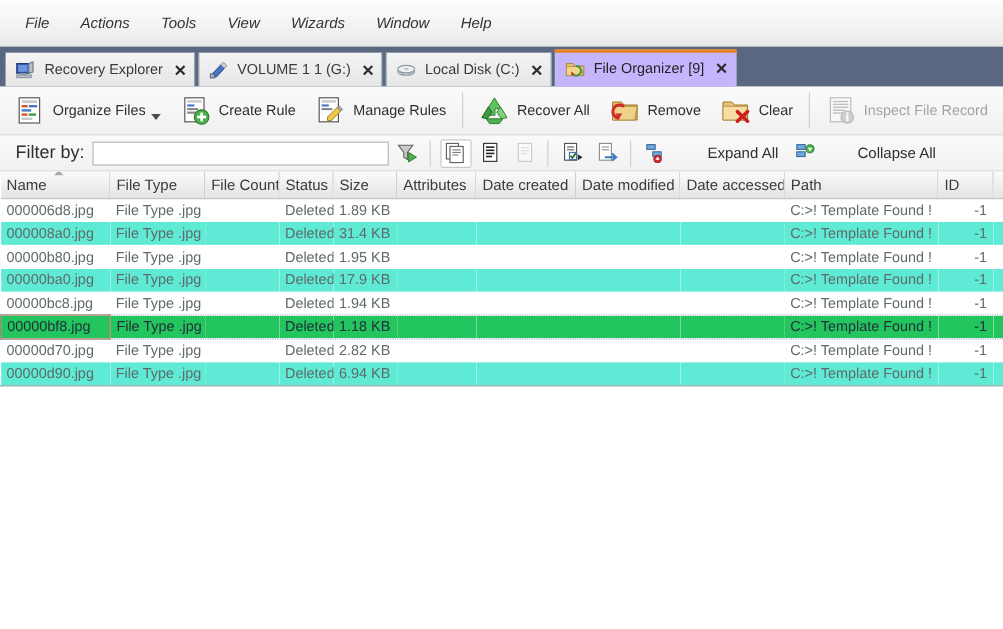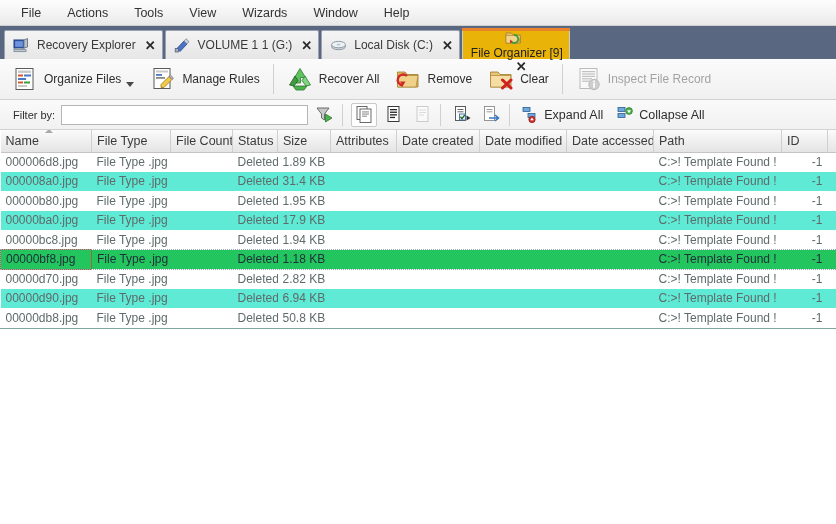--- a/index.html
+++ b/index.html
@@ -7,26 +7,27 @@
     width: 836px; height: 524px;
     font-family: "Liberation Sans", sans-serif;
     font-size: 12px;
     background: #ffffff;
     overflow: hidden;
     -webkit-font-smoothing: antialiased;
   }
 
   
   .menubar {
-    height: 26px;
+    height: 39px;
     background: linear-gradient(to bottom, #fdfdfd 0%, #f2f2f2 60%, #e9e9e9 100%);
     border-bottom: 1px solid #cfcfcf;
     display: flex;
     align-items: center;
     padding-left: 8px;
+    font-style: italic;
   }
   .menu-item {
     padding: 4px 13px;
     font-size: 12.5px;
     color: #333;
     cursor: default;
     border-radius: 2px;
   }
 
   
@@ -48,25 +49,24 @@
     border-bottom: none;
     margin-right: 2px;
     font-size: 12px;
     color: #3a3a3a;
     cursor: default;
     position: relative;
     border-top-left-radius: 2px;
     border-top-right-radius: 2px;
   }
   .tab.active {
-    background: #eab308;
+    background: #c4b5fd;
     border-color: #c8ccd4;
     height: 31px;
     color: #222;
-    flex-direction: column;
   }
   .tab.active::before {
     content: "";
     position: absolute;
     left: -1px; right: -1px; top: -1px;
     height: 3px;
     background: #e8832a;
   }
   .tab-icon {
     width: 17px; height: 17px;
@@ -122,21 +122,21 @@
 
   
   .filterbar {
     height: 30px;
     background: linear-gradient(to bottom, #fafafa 0%, #f1f1f1 100%);
     border-bottom: 1px solid #d2d2d2;
     display: flex;
     align-items: center;
     padding: 0 5px;
   }
-  .filter-label { font-size: 11px; color: #2e2e2e; margin: 0 6px 0 8px; }
+  .filter-label { font-size: 15px; color: #2e2e2e; margin: 0 6px 0 8px; }
   .filter-input {
     width: 247px; height: 20px;
     border: 1px solid #b6b6b6;
     background: #ffffff;
     font-family: "Liberation Sans", sans-serif;
     font-size: 12px;
     padding: 0 4px;
     color: #333;
   }
   .fb-btn {
@@ -147,21 +147,21 @@
     border-radius: 2px;
     cursor: default;
   }
   .fb-btn.pressed { background: #ffffff; border: 1px solid #c9c9c9; }
   .fb-btn.dim { opacity: 0.45; }
   .fb-sep { width:1px; height: 22px; background: #d0d0d0; margin: 0 5px; flex:0 0 auto; }
   .fb-text {
     display: flex; align-items: center;
     padding: 0 6px; height: 24px;
     border: 1px solid transparent; border-radius: 2px;
-    cursor: default; white-space: nowrap;
+    cursor: default; white-space: nowrap; gap: 30px;
   }
   .fb-text .tb-label { font-size: 12.5px; }
   .fb-text svg { margin-right: 5px; }
 
   
   .table-area {
     position: relative;
     height: 524px;
     background: #ffffff;
     overflow: hidden;
@@ -287,20 +287,33 @@
       <rect x="12" y="8.5" width="7" height="2" fill="#4a78c4"></rect>
       <rect x="6" y="12" width="8" height="2" fill="#4a78c4"></rect>
       <rect x="6" y="15.5" width="5" height="2" fill="#d4562f"></rect>
       <rect x="12" y="15.5" width="6" height="2" fill="#3f9b3f"></rect>
       <rect x="6" y="19" width="9" height="2" fill="#c9c9c9"></rect>
     </svg>
     <span class="tb-label">Organize Files</span>
     <span class="tb-caret"></span>
   </div>
 
+  <div class="tb-btn">
+    <svg class="tb-ico" viewBox="0 0 26 26">
+      <rect x="4" y="2.5" width="16" height="20" fill="#ffffff" stroke="#5a5a5a"></rect>
+      <rect x="6" y="4.5" width="12" height="2" fill="#c9c9c9"></rect>
+      <rect x="6" y="8" width="6" height="1.8" fill="#4a78c4"></rect>
+      <rect x="6" y="11" width="9" height="1.8" fill="#888"></rect>
+      <rect x="6" y="14" width="7" height="1.8" fill="#888"></rect>
+      <circle cx="18" cy="18.5" r="6" fill="#4db14d" stroke="#2b7a2b"></circle>
+      <rect x="16.9" y="14.8" width="2.2" height="7.4" fill="#ffffff"></rect>
+      <rect x="14.3" y="17.4" width="7.4" height="2.2" fill="#ffffff"></rect>
+    </svg>
+    <span class="tb-label">Create Rule</span>
+  </div>
 
   <div class="tb-btn">
     <svg class="tb-ico" viewBox="0 0 26 26">
       <rect x="4" y="2.5" width="16" height="20" fill="#ffffff" stroke="#5a5a5a"></rect>
       <rect x="6" y="4.5" width="12" height="2" fill="#c9c9c9"></rect>
       <rect x="6" y="8" width="6" height="1.8" fill="#4a78c4"></rect>
       <rect x="6" y="11" width="9" height="1.8" fill="#888"></rect>
       <path d="M11 21.5 L11 18.5 L19 10.5 L22 13.5 L14 21.5 Z" fill="#f0c84a" stroke="#9b7a18" stroke-width="0.8"></path>
       <path d="M19 10.5 L22 13.5 L23.4 12 L20.5 9.2 Z" fill="#b9b9b9" stroke="#6a6a6a" stroke-width="0.7"></path>
     </svg>
@@ -585,30 +598,16 @@
           <td>Deleted</td>
           <td>6.94 KB</td>
           <td></td>
           <td></td>
           <td></td>
           <td></td>
           <td>C:&gt;! Template Found !</td>
           <td class="r">-1</td>
           <td></td>
         </tr>
-        <tr>
-          <td>00000db8.jpg</td>
-          <td>File Type .jpg</td>
-          <td></td>
-          <td>Deleted</td>
-          <td>50.8 KB</td>
-          <td></td>
-          <td></td>
-          <td></td>
-          <td></td>
-          <td>C:&gt;! Template Found !</td>
-          <td class="r">-1</td>
-          <td></td>
-        </tr>
       </tbody>
   </table>
   <div class="bottom-rule"></div>
 </div>
 
 </body></html>

